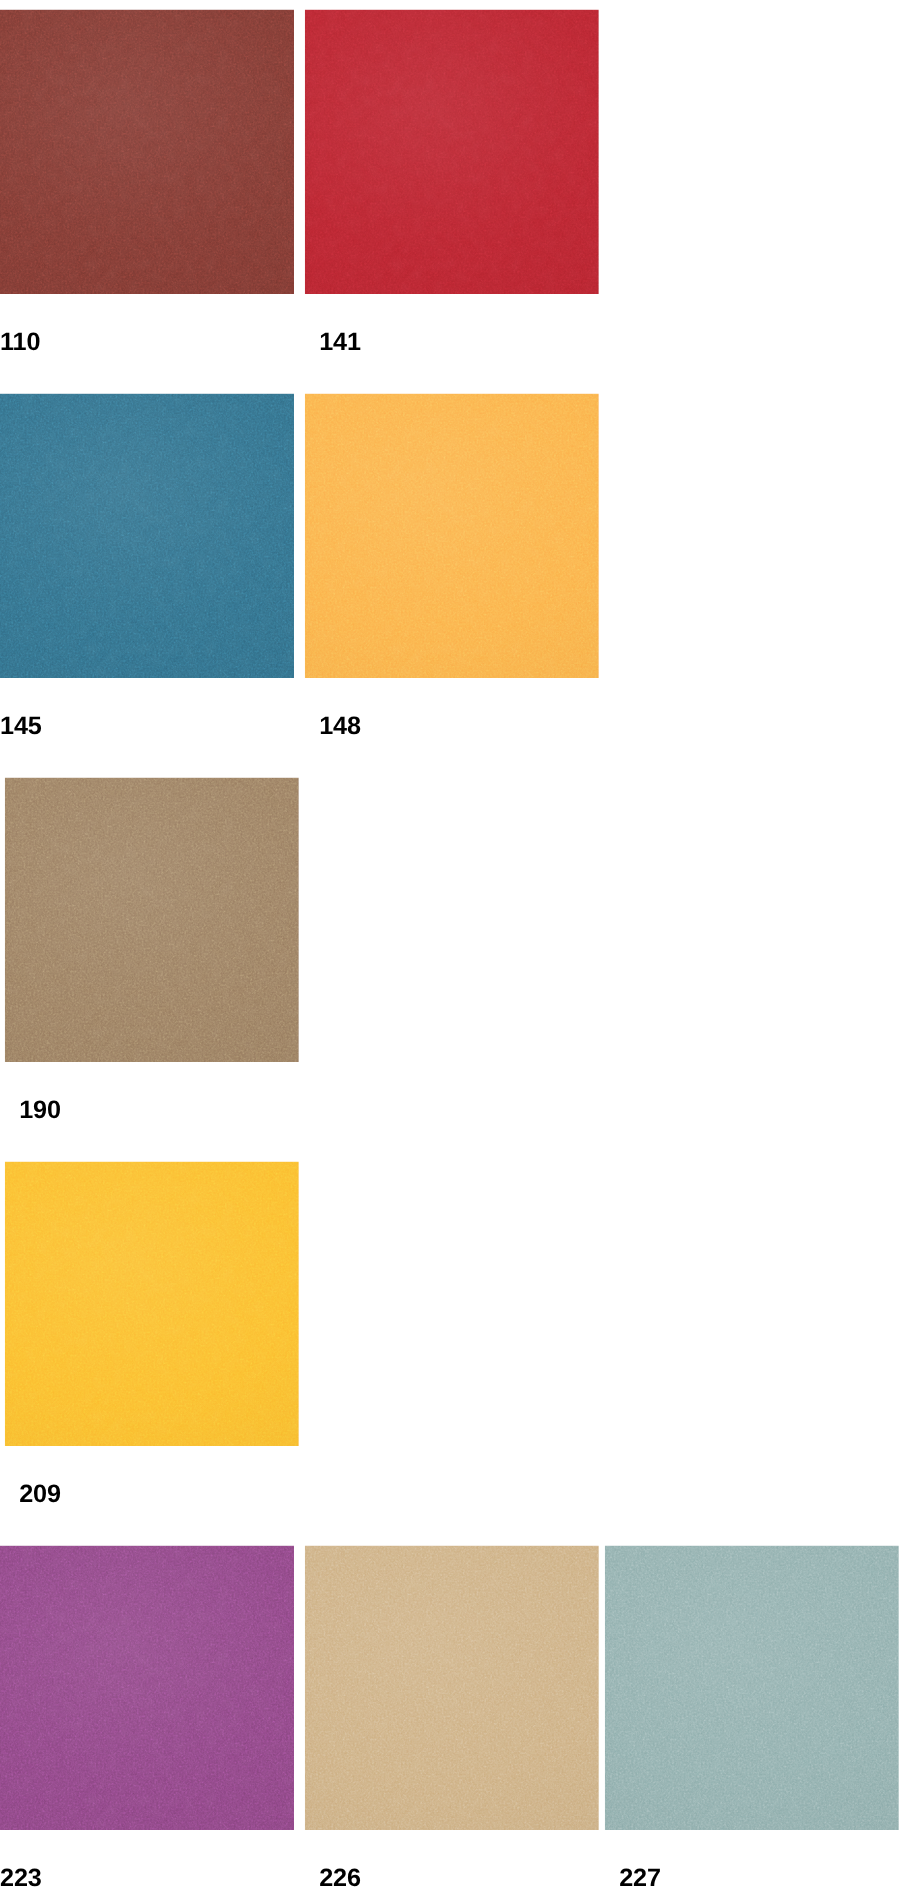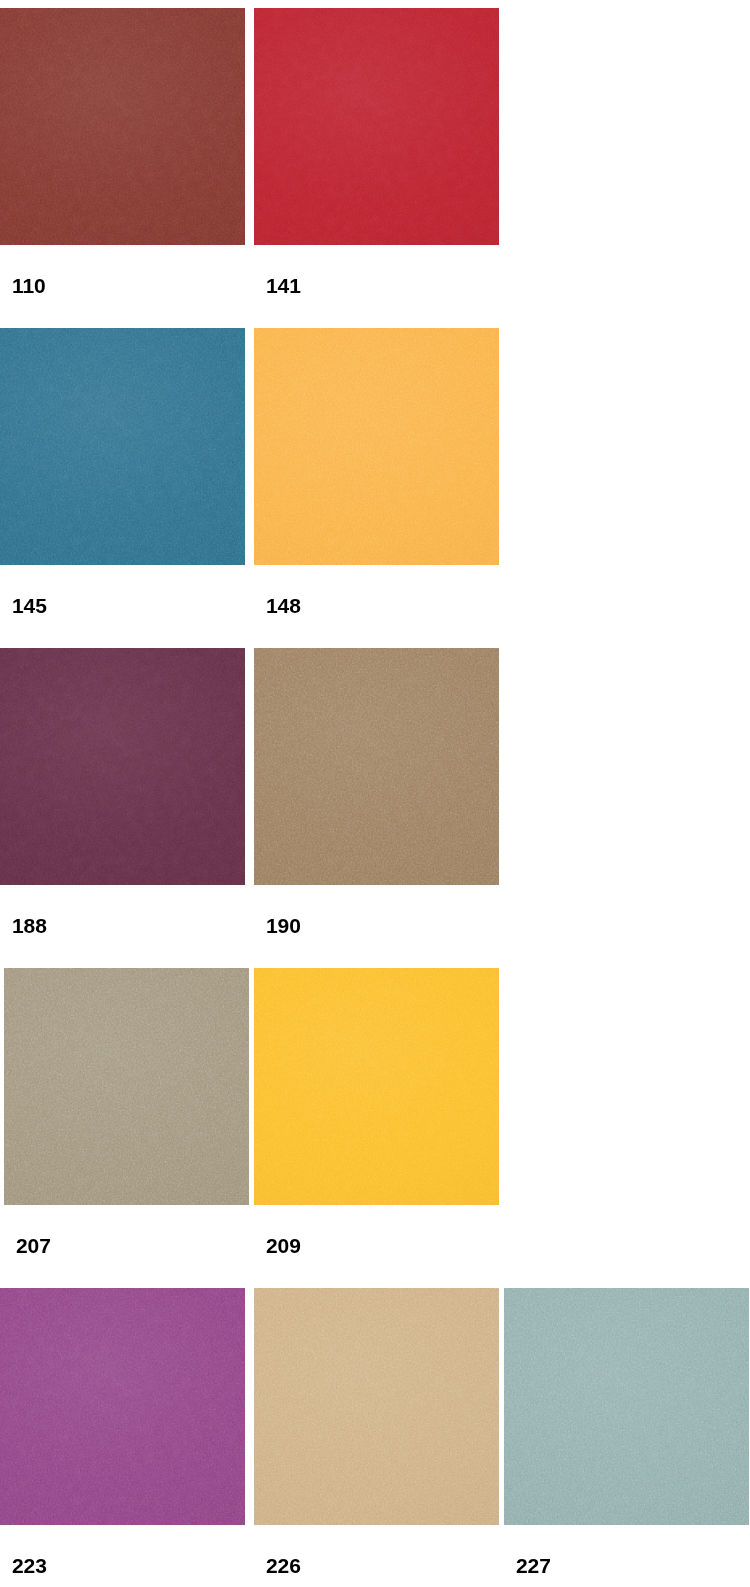--- a/index.html
+++ b/index.html
@@ -70,21 +70,20 @@
         rgba(255,255,255,0.02) 42%,
         rgba(0,0,0,0.035) 100%);
   }
   .swatch-label {
     font-size: 21px;
     font-weight: bold;
     color: #000000;
     letter-spacing: -0.1px;
     line-height: 1;
     padding-top: 30px;
-    padding-left: 12px;
   }
   .swatch-cell.col-2 .swatch-label,
   .swatch-cell.col-3 .swatch-label {
     padding-left: 16px;
   }
   .grain-defs {
     position: absolute;
     width: 0;
     height: 0;
     overflow: hidden;
@@ -162,61 +161,35 @@
           </svg>
           <svg class="chip-grain-2" preserveAspectRatio="none" viewBox="0 0 245 237">
             <rect width="245" height="237" filter="url(#grainCoarse)"></rect>
           </svg>
           <div class="chip-sheen"></div>
         </div>
         <div class="swatch-label">148</div>
       </div>
     </div>
     <div class="swatch-row">
-      <div class="swatch-cell col-1">
-        <div class="swatch-chip">
-          <div class="chip-fill" style="background: rgb(94, 43, 66);"></div>
-          <svg class="chip-grain" preserveAspectRatio="none" viewBox="0 0 245 237">
-            <rect width="245" height="237" filter="url(#grainFine)"></rect>
-          </svg>
-          <svg class="chip-grain-2" preserveAspectRatio="none" viewBox="0 0 245 237">
-            <rect width="245" height="237" filter="url(#grainCoarse)"></rect>
-          </svg>
-          <div class="chip-sheen"></div>
-        </div>
-        <div class="swatch-label">188</div>
-      </div>
       <div class="swatch-cell col-3">
         <div class="swatch-chip">
           <div class="chip-fill" style="background: rgb(150, 121, 92);"></div>
           <svg class="chip-grain" preserveAspectRatio="none" viewBox="0 0 245 237">
             <rect width="245" height="237" filter="url(#grainFine)"></rect>
           </svg>
           <svg class="chip-grain-2" preserveAspectRatio="none" viewBox="0 0 245 237">
             <rect width="245" height="237" filter="url(#grainCoarse)"></rect>
           </svg>
           <div class="chip-sheen"></div>
         </div>
         <div class="swatch-label">190</div>
       </div>
     </div>
     <div class="swatch-row">
-      <div class="swatch-cell col-2">
-        <div class="swatch-chip">
-          <div class="chip-fill" style="background: rgb(156, 144, 120);"></div>
-          <svg class="chip-grain" preserveAspectRatio="none" viewBox="0 0 245 237">
-            <rect width="245" height="237" filter="url(#grainFine)"></rect>
-          </svg>
-          <svg class="chip-grain-2" preserveAspectRatio="none" viewBox="0 0 245 237">
-            <rect width="245" height="237" filter="url(#grainCoarse)"></rect>
-          </svg>
-          <div class="chip-sheen"></div>
-        </div>
-        <div class="swatch-label">207</div>
-      </div>
       <div class="swatch-cell col-3">
         <div class="swatch-chip">
           <div class="chip-fill" style="background: rgb(251, 186, 42);"></div>
           <svg class="chip-grain" preserveAspectRatio="none" viewBox="0 0 245 237">
             <rect width="245" height="237" filter="url(#grainFine)"></rect>
           </svg>
           <svg class="chip-grain-2" preserveAspectRatio="none" viewBox="0 0 245 237">
             <rect width="245" height="237" filter="url(#grainCoarse)"></rect>
           </svg>
           <div class="chip-sheen"></div>

